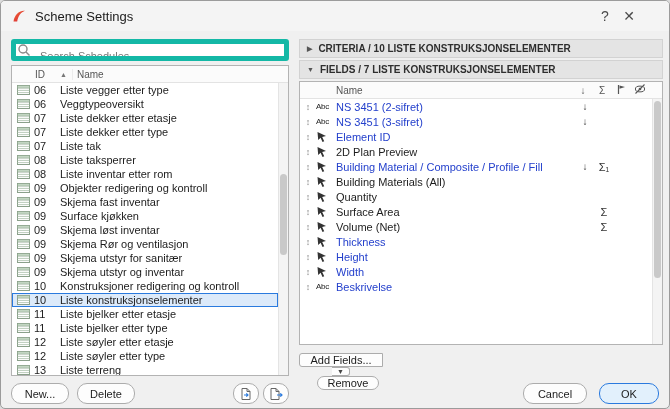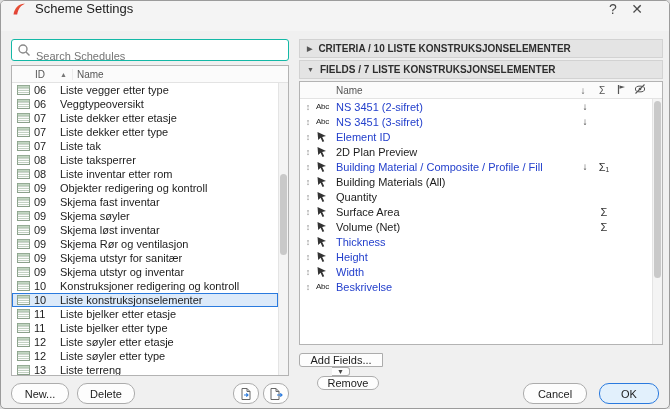--- a/index.html
+++ b/index.html
@@ -2,28 +2,28 @@
 <html><head>
 <meta charset="utf-8">
 <style>
   * { margin:0; padding:0; box-sizing:border-box; }
   html,body { width:670px; height:409px; }
   body { font-family:"Liberation Sans", sans-serif; background:#dcdcdc; position:relative; }
 
   .dialog { position:absolute; inset:0; background:#f0f0f0; border:1px solid #9b9b9b; border-radius:5px; overflow:hidden; }
 
   
-  .titlebar { position:absolute; top:0; left:0; right:0; height:30px; display:flex; padding:0 20px 0 10px; background:#f4f4f4; }
+  .titlebar { position:absolute; top:0; left:0; right:0; height:30px; display:flex; align-items:center; padding:0 28px 0 10px; background:#f4f4f4; }
   .titlebar .app-ic { width:16px; height:16px; margin-right:8px; }
   .titlebar .ttl { font-size:13px; color:#1b1b1b; flex:1; }
   .tb-btn { width:24px; text-align:center; font-size:14px; color:#4a4a4a; cursor:default; }
 
   
   .searchwrap { position:absolute; left:10px; top:38px; width:278px; height:22px; }
-  .searchwrap input { width:100%; height:100%; border:1px solid #14b8a6; border-radius:3px; background:#fff; padding:12px 6px 0 24px; font-size:11px; color:#333; font-family:"Liberation Sans", sans-serif; outline:none; }
+  .searchwrap input { width:100%; height:100%; border:5px solid #14b8a6; border-radius:3px; background:#fff; padding:12px 6px 0 24px; font-size:11px; color:#333; font-family:"Liberation Sans", sans-serif; outline:none; }
   .searchwrap svg { position:absolute; left:6px; top:4px; }
 
   .listframe { position:absolute; left:10px; top:64px; width:278px; height:311px; background:#fff; border:1px solid #b3b3b3; overflow:hidden; }
   .lheader { display:flex; align-items:center; height:17px; background:#fbfbfb; border-bottom:1px solid #e3e3e3; font-size:10px; color:#555; }
   .lheader .hic { width:22px; }
   .lheader .hid { width:26px; padding-left:1px; }
   .lheader .hsort { width:12px; font-size:7px; color:#777; }
   .lheader .hname { flex:1; border-left:1px solid #ececec; padding-left:4px; }
   .lrows { position:absolute; top:17px; left:0; right:10px; bottom:0; overflow:hidden; }
   .lrow { display:flex; align-items:center; height:14px; font-size:11px; color:#1c1c1c; }
@@ -233,21 +233,21 @@
   <div class="lrow">
     <span class="licon">
       <svg width="13" height="10" viewBox="0 0 13 10">
         <rect x="0.5" y="0.5" width="12" height="9" fill="#fff" stroke="#8aa08a"></rect>
         <rect x="0.5" y="0.5" width="12" height="2.6" fill="#c2d6c2" stroke="#8aa08a" stroke-width="0.6"></rect>
         <line x1="0.5" y1="5.4" x2="12.5" y2="5.4" stroke="#a9bfa9" stroke-width="0.8"></line>
         <line x1="0.5" y1="7.6" x2="12.5" y2="7.6" stroke="#a9bfa9" stroke-width="0.8"></line>
       </svg>
     </span>
     <span class="lid">09</span>
-    <span class="lname">Skjema søyler</span>
+    <span class="lname">Surface kjøkken</span>
   </div>
 
   <div class="lrow">
     <span class="licon">
       <svg width="13" height="10" viewBox="0 0 13 10">
         <rect x="0.5" y="0.5" width="12" height="9" fill="#fff" stroke="#8aa08a"></rect>
         <rect x="0.5" y="0.5" width="12" height="2.6" fill="#c2d6c2" stroke="#8aa08a" stroke-width="0.6"></rect>
         <line x1="0.5" y1="5.4" x2="12.5" y2="5.4" stroke="#a9bfa9" stroke-width="0.8"></line>
         <line x1="0.5" y1="7.6" x2="12.5" y2="7.6" stroke="#a9bfa9" stroke-width="0.8"></line>
       </svg>

